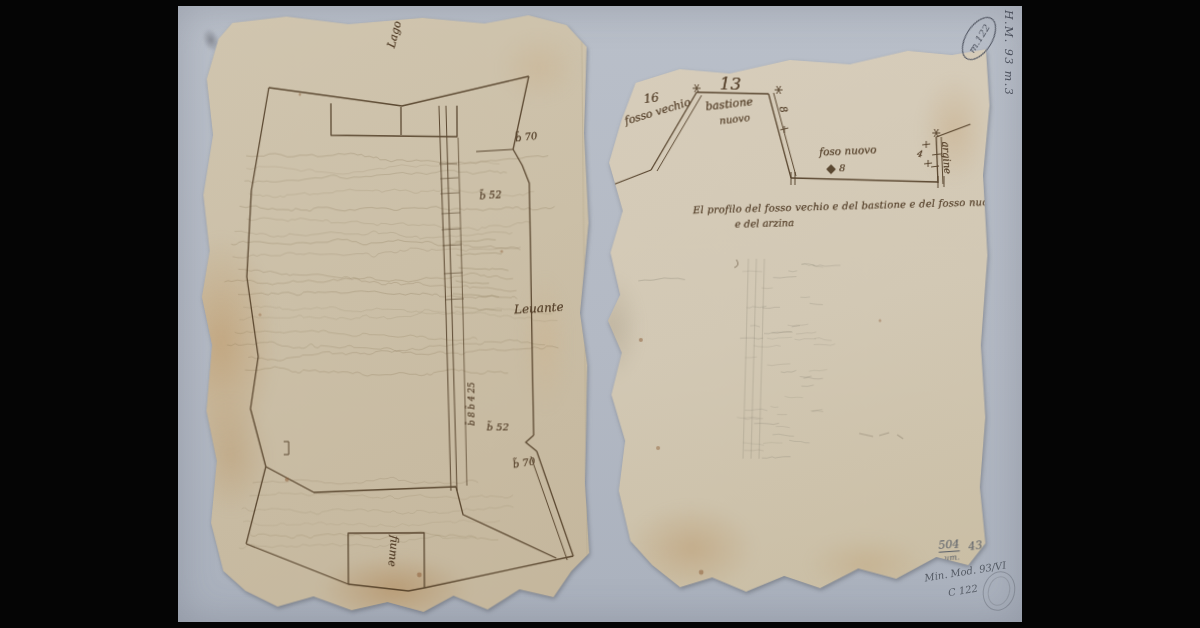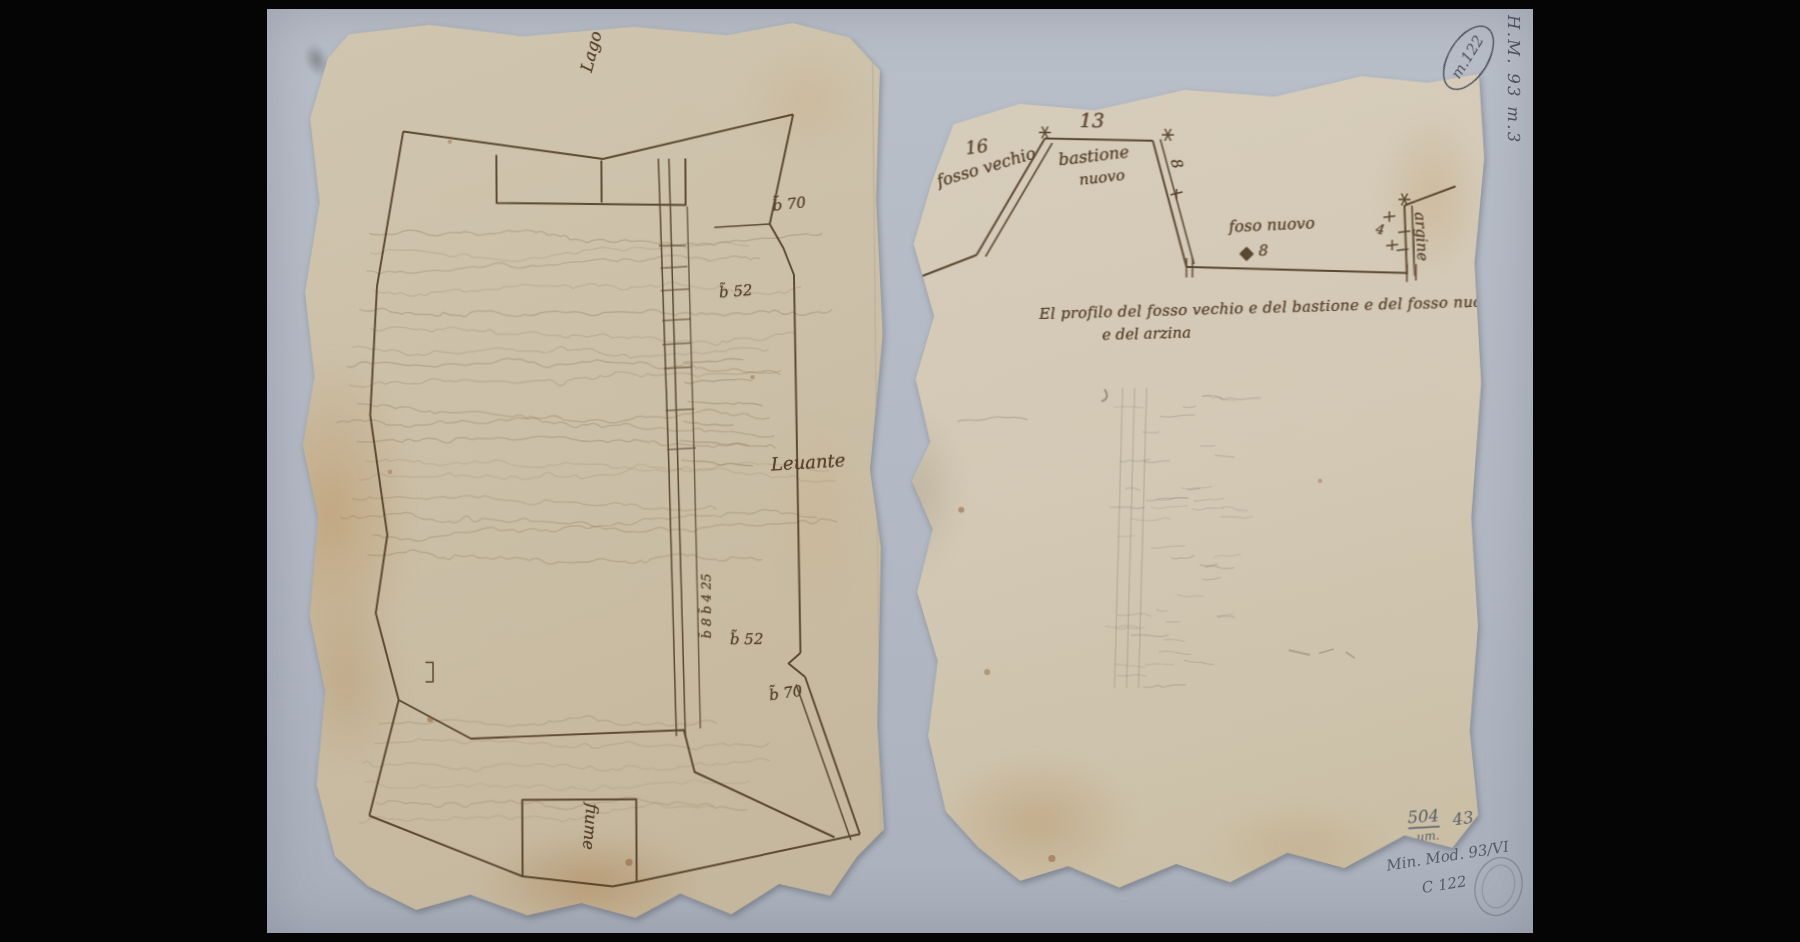--- a/index.html
+++ b/index.html
@@ -221,21 +221,21 @@
         <g fill="#8a5a33">
           <circle cx="43" cy="297" r="2" opacity=".5"></circle>
             <circle cx="61" cy="405" r="2" opacity=".45"></circle>
           <circle cx="105" cy="529" r="2.4" opacity=".5"></circle>
             <circle cx="307" cy="545" r="2" opacity=".4"></circle>
           <circle cx="282" cy="276" r="1.5" opacity=".35"></circle>
         </g>
       </svg>
 
       <span class="hw" style="left:44px;top:48px;font-size:12px;transform:rotate(-8deg);">16</span>
-      <span class="hw" style="left:120px;top:30px;font-size:13px;text-align:center;">13</span>
+      <span class="hw" style="left:120px;top:30px;font-size:17px;text-align:center;">13</span>
       <span class="hw" style="left:24px;top:62px;font-size:11px;transform:rotate(-17deg);">fosso vechio</span>
       <span class="hw" style="left:106px;top:54px;font-size:11px;transform:rotate(-7deg);">bastione</span>
       <span class="hw" style="left:120px;top:70px;font-size:10px;transform:rotate(-7deg);">nuovo</span>
       <span class="hw" style="left:181px;top:60px;font-size:10px;transform:rotate(75deg);">8</span>
       <span class="hw" style="left:220px;top:100px;font-size:10.5px;transform:rotate(-3deg);">foso nuovo</span>
       <span class="hw" style="left:240px;top:118px;font-size:10px;">8</span>
       <span class="hw" style="left:352px;top:96px;font-size:10px;transform:rotate(86deg);transform-origin:left top;">argine</span>
       <span class="hw" style="left:318px;top:104px;font-size:9px;transform:rotate(10deg);">4</span>
       <span class="hw" style="left:94px;top:156px;font-size:10px;transform:rotate(-2deg);letter-spacing:.2px;">El profilo del fosso vechio e del bastione e del fosso nuovo</span>
       <span class="hw" style="left:136px;top:174px;font-size:10px;transform:rotate(-2deg);">e del arzina</span>

